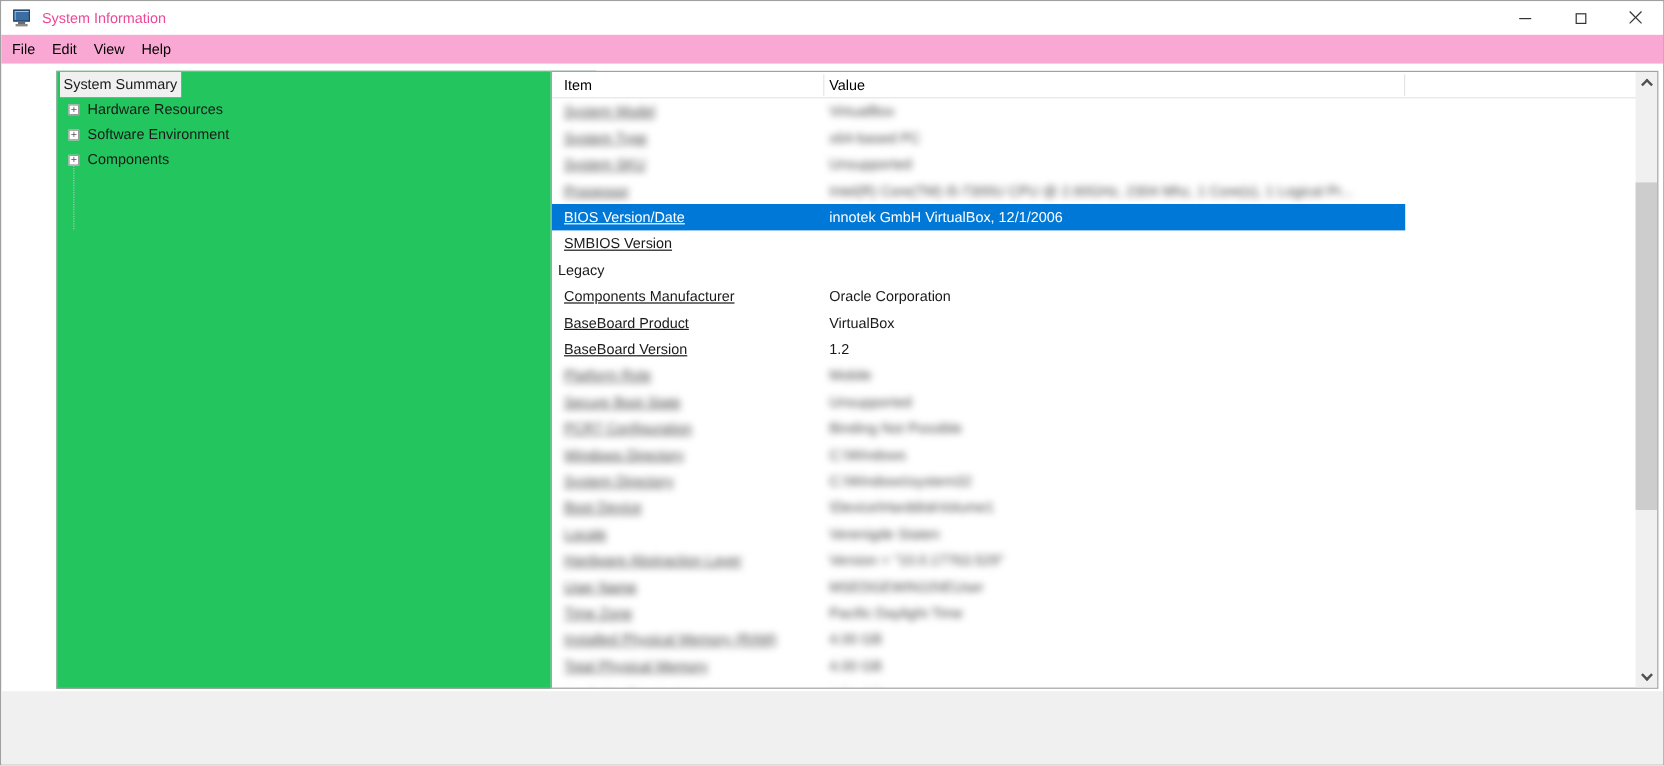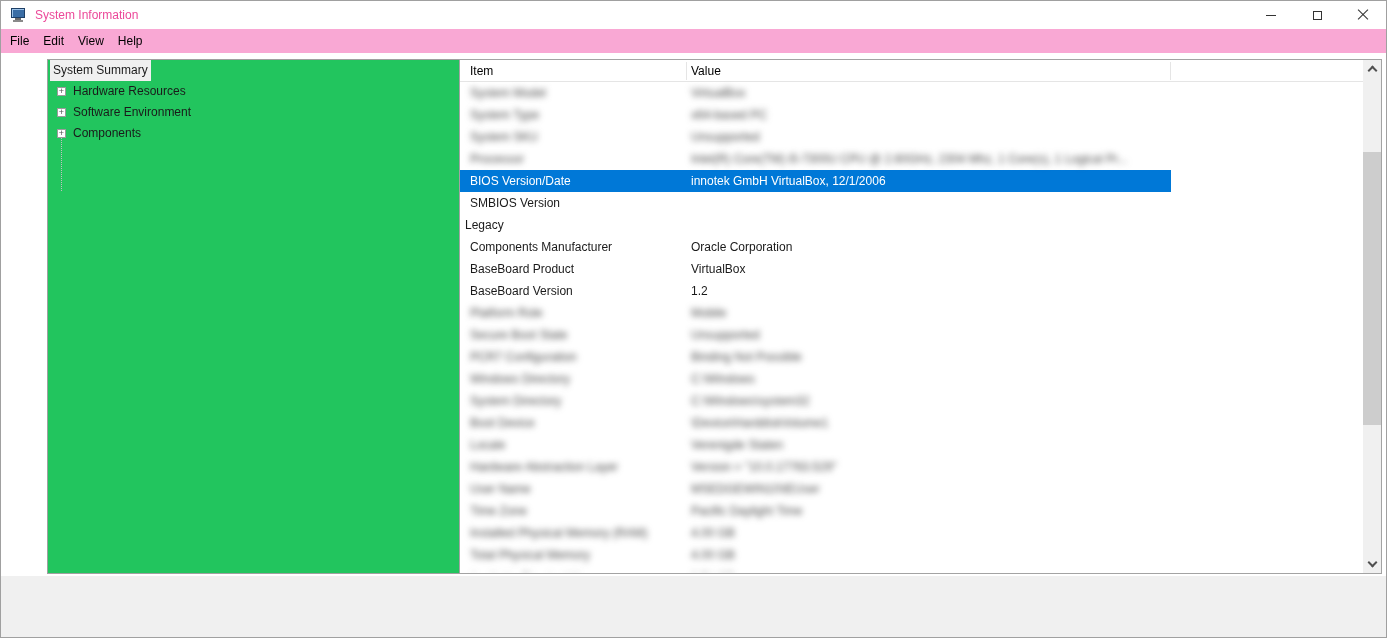--- a/index.html
+++ b/index.html
@@ -39,21 +39,21 @@
   .tree-connector { position:absolute; left:13px; top:76px; width:1px; height:55px; border-left:1px dotted #c0c0c0; }
 
   .list-panel { position:absolute; left:458px; top:58px; width:923px; height:515px; border:1px solid #a3a3a3; background:#fff; overflow:hidden; }
   .list-header { position:relative; height:22px; border-bottom:1px solid #e5e5e5; }
   .col-head { position:absolute; top:0; height:22px; line-height:22px; color:#000; }
   .col-head.item { left:10px; }
   .col-head.value { left:231px; }
   .col-divider { position:absolute; top:2px; height:18px; width:1px; background:#e5e5e5; }
   .rows { position:relative; }
   .row { display:flex; height:22px; line-height:22px; width:711px; white-space:nowrap; }
-  .row .cell-item { width:226px; padding-left:10px; overflow:hidden; flex:0 0 auto; }
+  .row .cell-item { width:226px; padding-left:10px; overflow:hidden; flex:0 0 auto;text-decoration:underline; }
   .row .cell-value { flex:1; padding-left:5px; overflow:hidden; }
   .row.selected { background:#0078d7; color:#fff; }
   .row.blurred { filter:blur(3px); color:#4a4a4a; }
   .row.partial { height:7px; overflow:hidden; }
 
   
   .scrollbar { position:absolute; top:0; right:0; width:18px; height:513px; background:#f0f0f0; }
   .scroll-arrow { position:absolute; left:0; width:18px; height:17px; display:flex; align-items:center; justify-content:center; }
   .scroll-arrow.up { top:0; }
   .scroll-arrow.down { bottom:0; }

